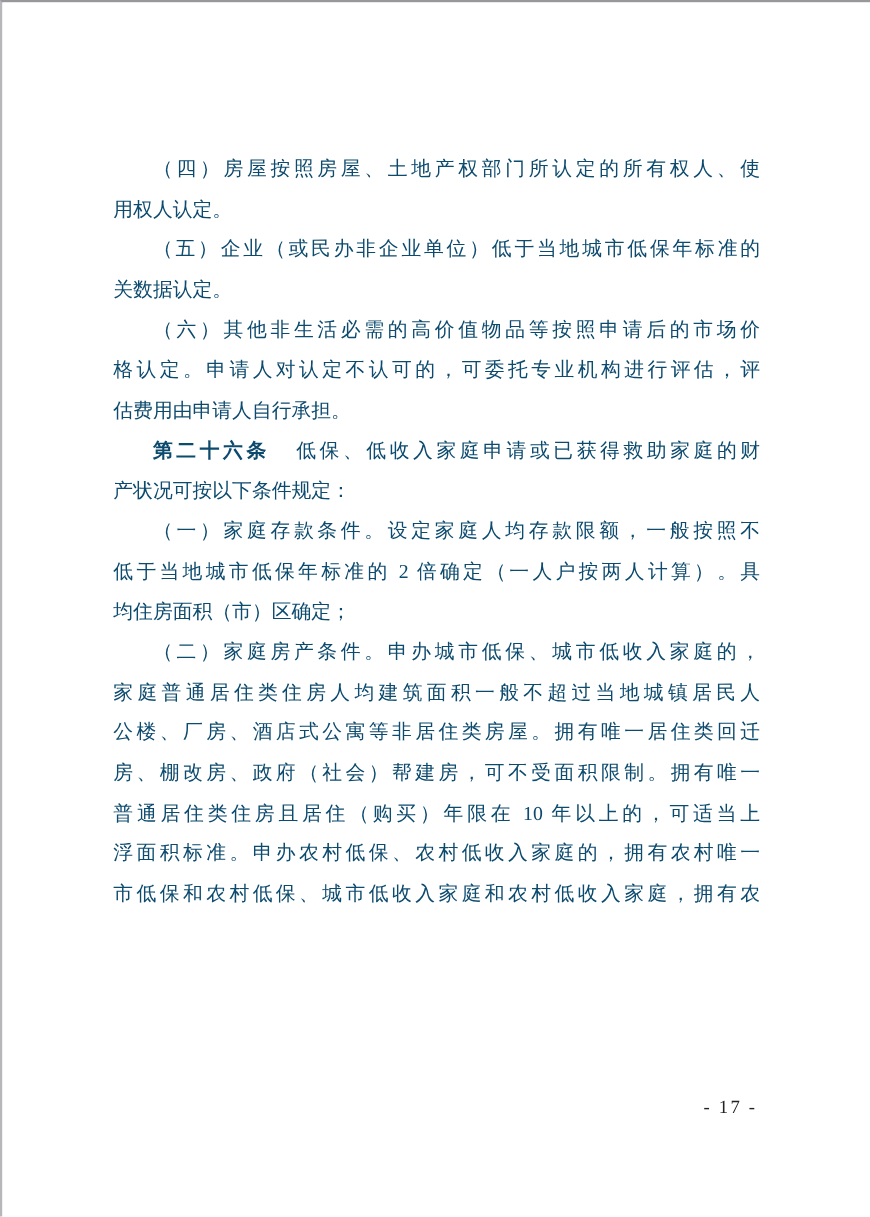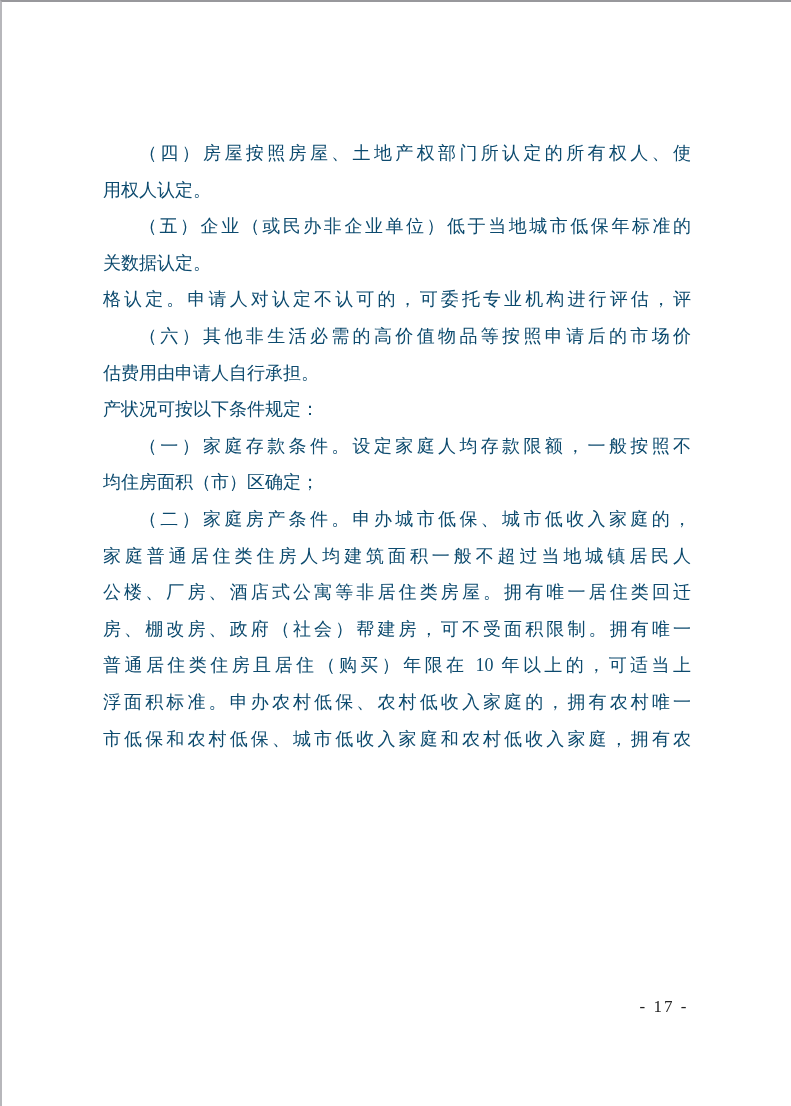--- a/index.html
+++ b/index.html
@@ -64,27 +64,29 @@
 <div class="page">
 
   <div class="text-block">
 
     <div class="ln first">（四）房屋按照房屋、土地产权部门所认定的所有权人、使</div>
     <div class="ln plast">用权人认定。</div>
 
     <div class="ln first">（五）企业（或民办非企业单位）低于当地城市低保年标准的</div>
     <div class="ln plast">关数据认定。</div>
 
+    <div class="ln first">（六）其他非生活必需的高价值物品等按照申请后的市场价</div>
     <div class="ln">格认定。申请人对认定不认可的，可委托专业机构进行评估，评</div>
-    <div class="ln first">（六）其他非生活必需的高价值物品等按照申请后的市场价</div>
     <div class="ln plast">估费用由申请人自行承担。</div>
 
+    <div class="ln first"><span class="term">第二十六条</span><span>低保、低收入家庭申请或已获得救助家庭的财</span></div>
     <div class="ln plast">产状况可按以下条件规定：</div>
 
     <div class="ln first">（一）家庭存款条件。设定家庭人均存款限额，一般按照不</div>
+    <div class="ln">低于当地城市低保年标准的 2 倍确定（一人户按两人计算）。具</div>
     <div class="ln plast">均住房面积（市）区确定；</div>
 
     <div class="ln first">（二）家庭房产条件。申办城市低保、城市低收入家庭的，</div>
     <div class="ln">家庭普通居住类住房人均建筑面积一般不超过当地城镇居民人</div>
     <div class="ln">公楼、厂房、酒店式公寓等非居住类房屋。拥有唯一居住类回迁</div>
     <div class="ln">房、棚改房、政府（社会）帮建房，可不受面积限制。拥有唯一</div>
     <div class="ln">普通居住类住房且居住（购买）年限在 10 年以上的，可适当上</div>
     <div class="ln">浮面积标准。申办农村低保、农村低收入家庭的，拥有农村唯一</div>
     <div class="ln">市低保和农村低保、城市低收入家庭和农村低收入家庭，拥有农</div>
 

